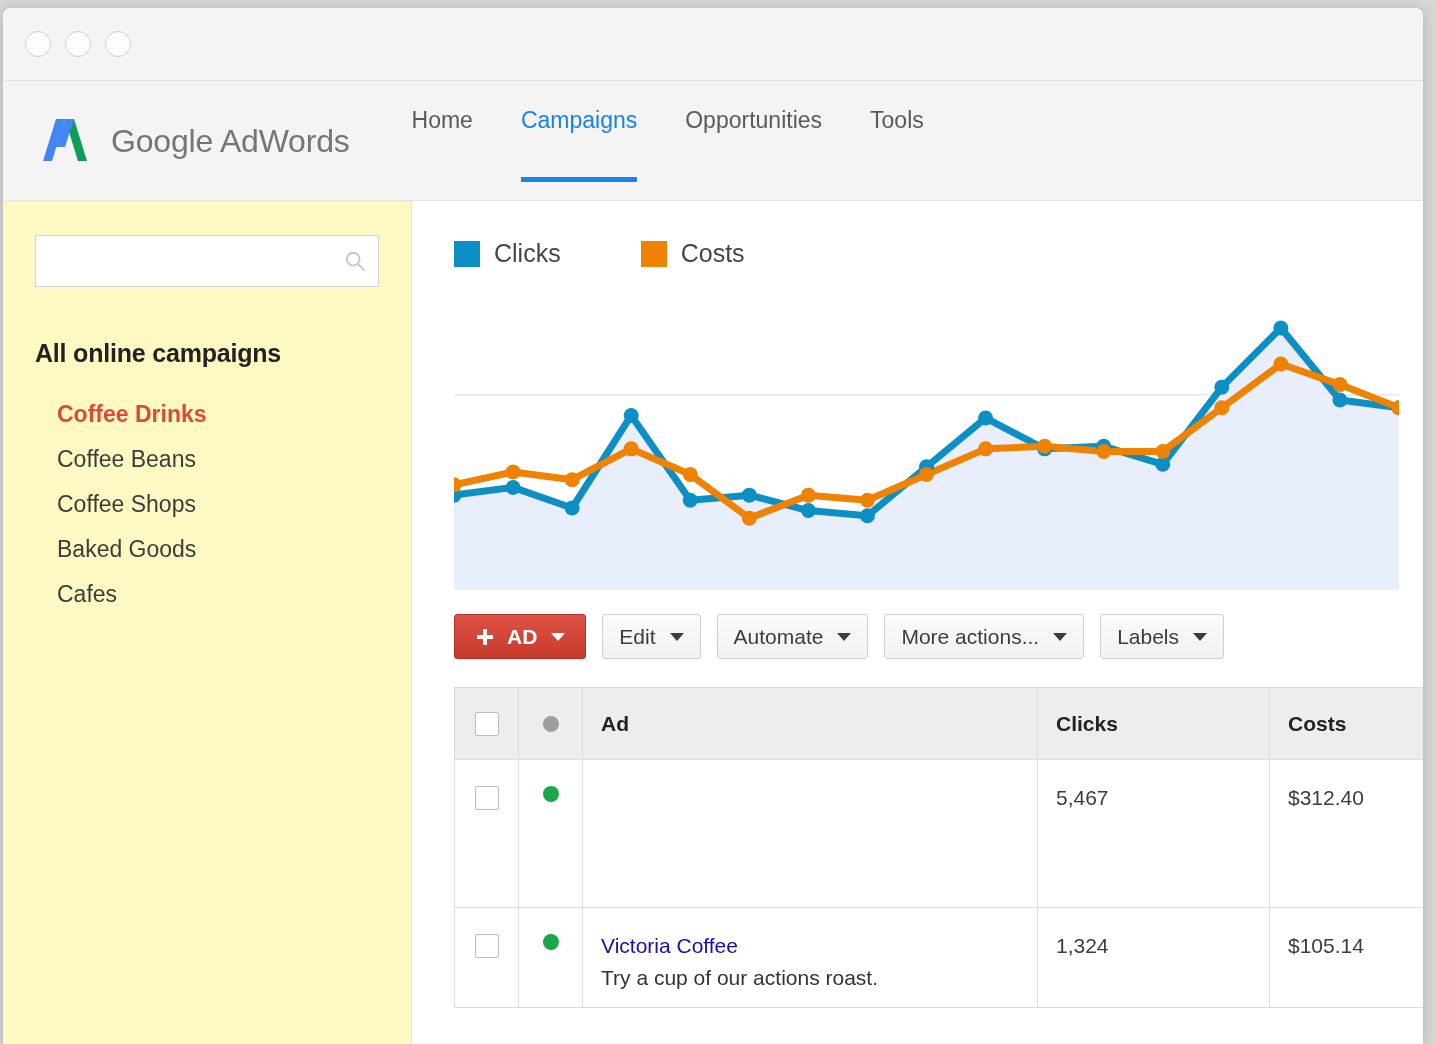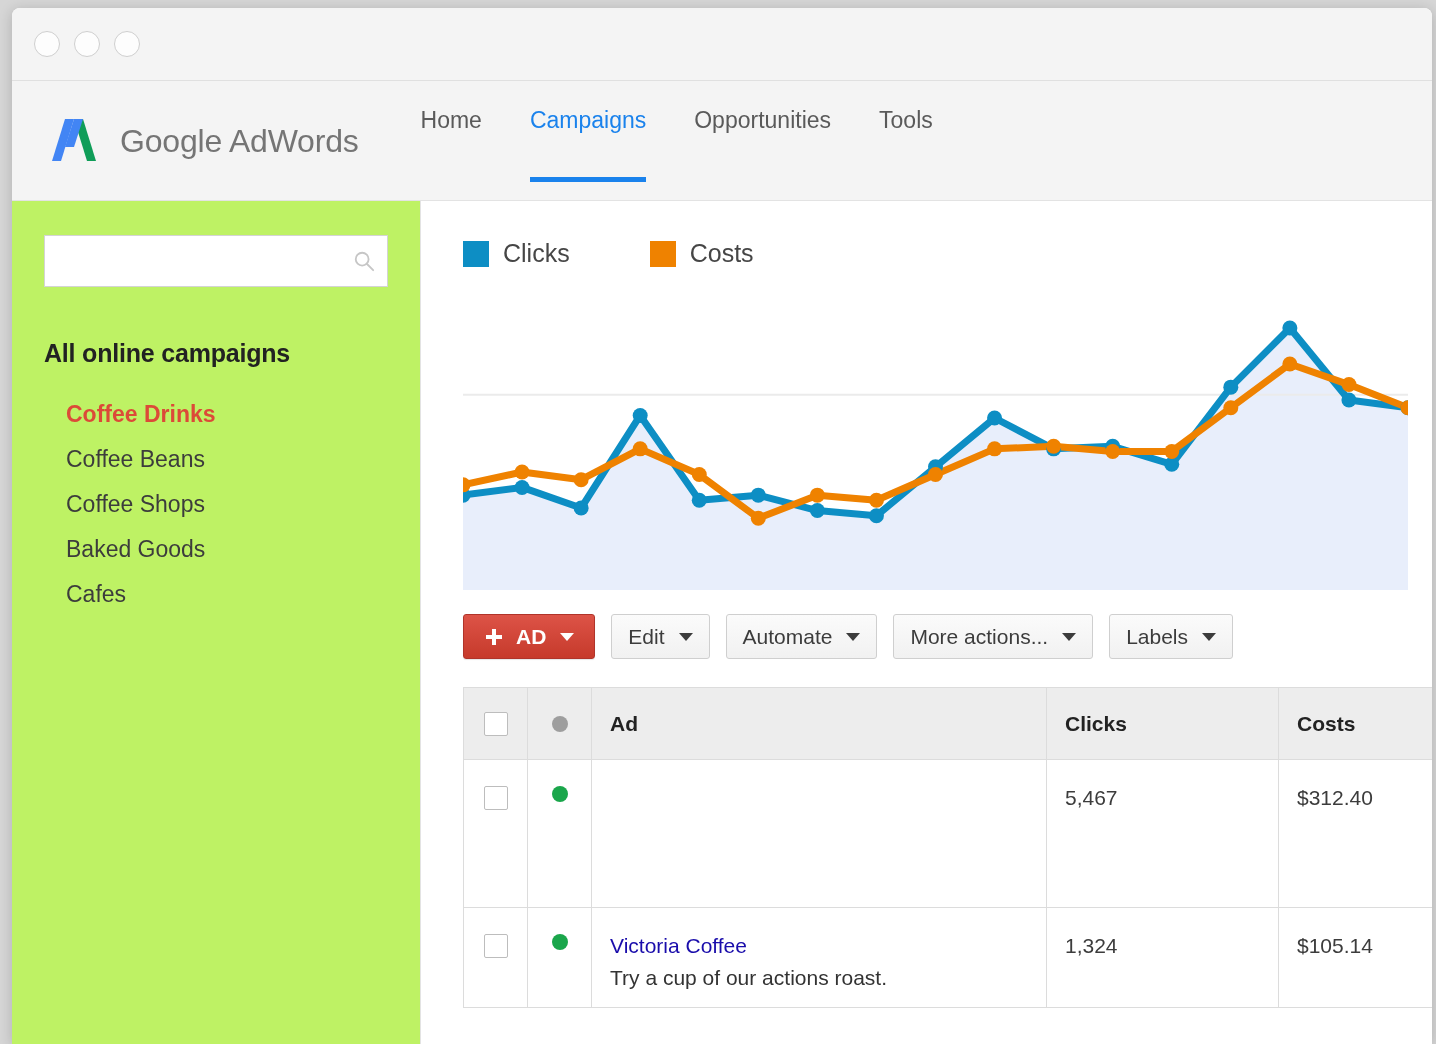--- a/index.html
+++ b/index.html
@@ -10,21 +10,21 @@
     font-family: "Liberation Sans", sans-serif;
   }
   #app {
     position: relative;
     width: 1436px; height: 1044px;
     overflow: hidden;
     background: #d6d6d6;
   }
   .window {
     position: absolute;
-    left: 12px; top: 8px;
+    left: 3px; top: 8px;
     width: 1420px; height: 1036px;
     background: #ffffff;
     border-radius: 8px 8px 0 0;
     box-shadow: 0 2px 14px rgba(0,0,0,0.18);
     overflow: hidden;
   }
   
   .titlebar {
     height: 73px;
     background: #f4f4f4;
@@ -89,21 +89,21 @@
   
   .body {
     display: flex;
     height: calc(1036px - 73px - 120px);
   }
   .sidebar {
     width: 409px;
     flex: 0 0 409px;
     border-right: 1px solid #e3e3e3;
     padding: 34px 32px 0 32px;
-    background: #bef264;
+    background: #fef9c3;
   }
   .searchbox {
     position: relative;
     height: 52px;
     border: 1px solid #d4d4d4;
     background: #fff;
     display: flex;
     align-items: center;
   }
   .searchbox input {

